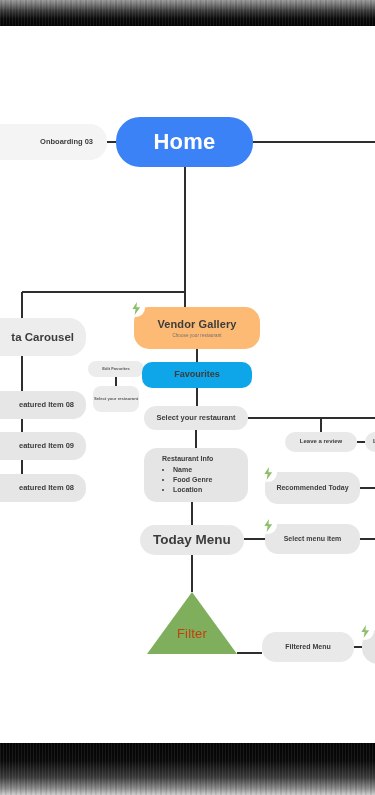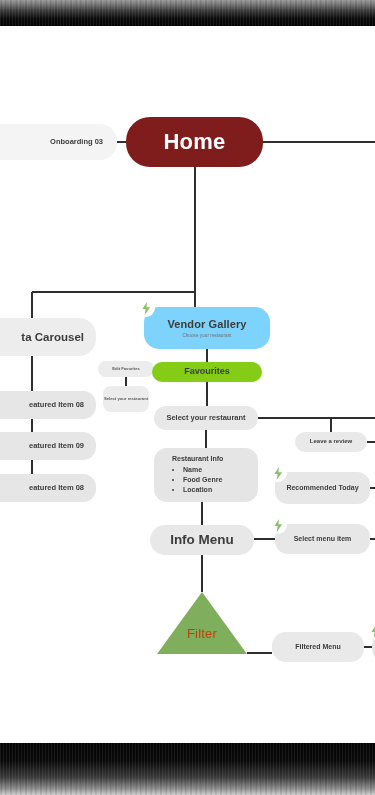--- a/index.html
+++ b/index.html
@@ -24,53 +24,53 @@
     background:linear-gradient(to bottom,#050505 0%,#0a0a0a 34%,#3c3c3c 66%,#8f8f8f 88%,#cfcfcf 100%);
   }
   .chrome-noise{
     position:absolute;inset:0;opacity:.35;
     background-image:
       repeating-linear-gradient(90deg, rgba(255,255,255,.20) 0 1px, rgba(0,0,0,0) 1px 3px),
       repeating-linear-gradient(90deg, rgba(0,0,0,.25) 0 2px, rgba(255,255,255,0) 2px 5px);
   }
 
   
-  .canvas{position:absolute;inset:0;z-index:10;margin-left:10px;}
+  .canvas{position:absolute;inset:0;z-index:10;}
   .edges{position:absolute;left:0;top:0;width:375px;height:795px;z-index:11;}
 
   
   .node{
     position:absolute;z-index:20;
     box-sizing:border-box;
     display:flex;flex-direction:column;
     align-items:center;justify-content:center;
     background:#e8e8e8;
     border-radius:16px;
     color:#3c3c3c;
     text-align:center;
   }
   .node-title{line-height:1.25;}
   .node-sub{font-size:4.5px;color:#6e6e6e;margin-top:2px;letter-spacing:.1px;}
 
   .n-home{
     left:116px;top:117px;width:137px;height:50px;
-    background:#7f1d1d;border-radius:24px;
+    background:#3b82f6;border-radius:24px;
   }
   .n-home .node-title{color:#ffffff;font-size:22px;font-weight:700;letter-spacing:.2px;}
 
   .n-onboarding{
     left:-48px;top:124px;width:155px;height:36px;
     background:#f4f4f4;border-radius:17px;
     align-items:flex-end;padding-right:14px;
   }
   .n-onboarding .node-title{font-size:7.5px;font-weight:700;}
 
   .n-vendor{
     left:134px;top:307px;width:126px;height:42px;
-    background:#7dd3fc;border-radius:15px;
+    background:#fdba74;border-radius:15px;
   }
   .n-vendor .node-title{font-size:11px;font-weight:700;letter-spacing:.1px;}
 
   .n-carousel{
     left:-62px;top:318px;width:148px;height:38px;
     background:#ededed;border-radius:17px;
     align-items:flex-end;padding-right:12px;
   }
   .n-carousel .node-title{font-size:11.5px;font-weight:700;}
 
@@ -78,22 +78,22 @@
     left:-54px;width:140px;height:28px;
     background:#e6e6e6;border-radius:13px;
     align-items:flex-end;padding-right:12px;
   }
   .n-feat .node-title{font-size:7.5px;font-weight:700;}
   .n-feat1{top:391px;}
   .n-feat2{top:432px;}
   .n-feat3{top:474px;}
 
   .n-favourites{
-    left:142px;top:362px;width:110px;height:20px;
-    background:#84cc16;border-radius:10px;
+    left:142px;top:362px;width:110px;height:26px;
+    background:#0ea5e9;border-radius:10px;
   }
   .n-favourites .node-title{font-size:9px;font-weight:700;}
 
   .n-editfav{
     left:88px;top:361px;width:56px;height:16px;
     background:#ececec;border-radius:8px;
   }
   .n-editfav .node-title{font-size:4.2px;font-weight:700;color:#5a5a5a;}
 
   .n-selrest-small{
@@ -292,21 +292,21 @@
   <div class="node n-restinfo">
     <div class="ri-head">Restaurant Info</div>
     <ul>
       <li>Name</li>
       <li>Food Genre</li>
       <li>Location</li>
     </ul>
   </div>
 
   <div class="node n-fullmenu">
-    <div class="node-title">Info Menu</div>
+    <div class="node-title">Today Menu</div>
   </div>
 
   <div class="node n-review">
     <div class="node-title">Leave a review</div>
   </div>
   <div class="node n-review2">
     <div class="node-title">Leave</div>
   </div>
 
   <div class="node n-recommended">

